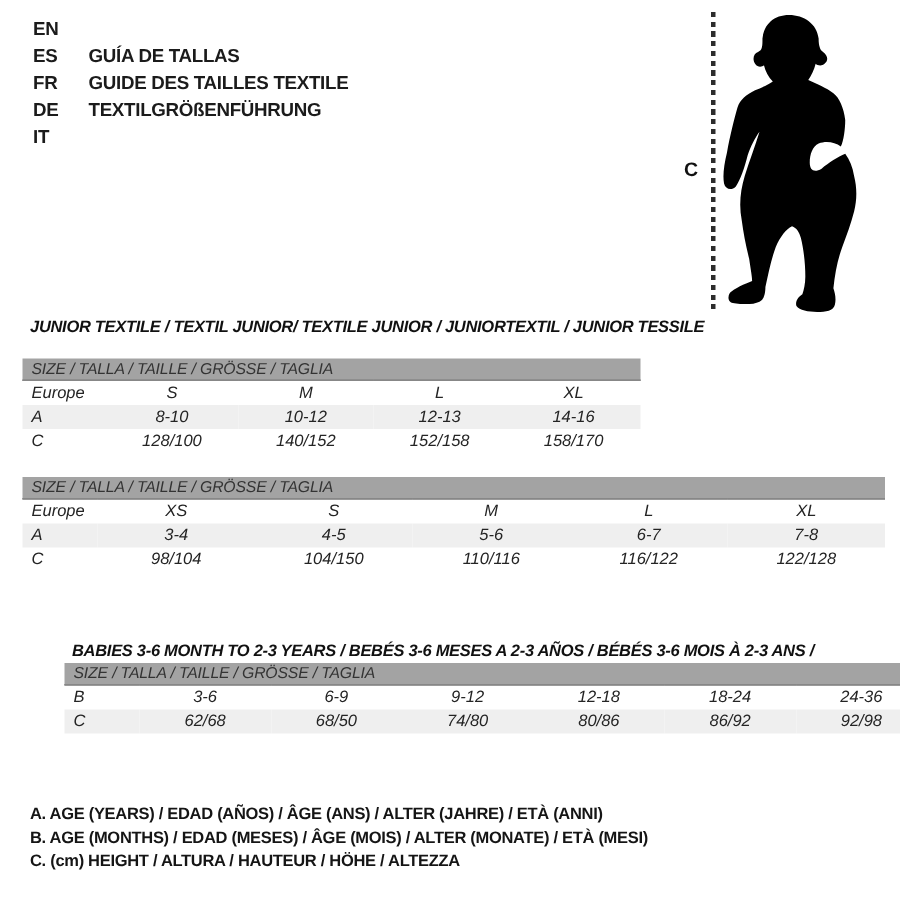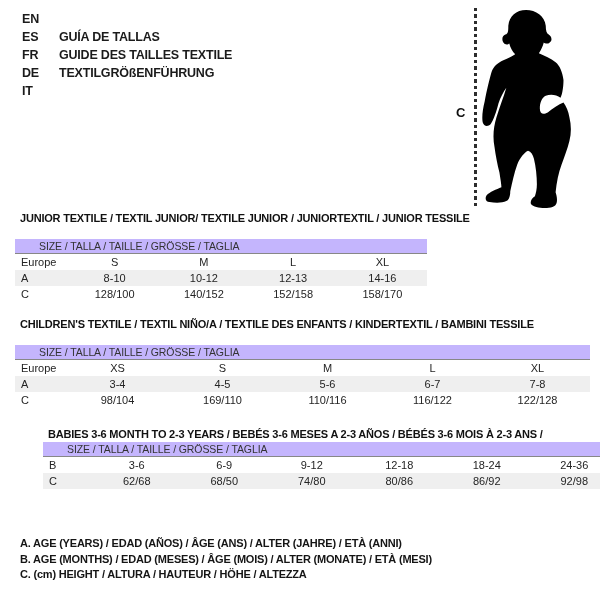--- a/index.html
+++ b/index.html
@@ -11,32 +11,32 @@
   .lang-row{display:flex;height:18px;align-items:center;font-weight:bold;font-size:12.5px;letter-spacing:-0.2px;color:#1b1b1b;}
   .lang-code{width:37px;flex:0 0 37px;}
 
   
   .height-line{position:absolute;left:474px;top:8px;width:2.5px;height:198px;
     background:repeating-linear-gradient(to bottom,#2d2d2d 0 3.5px,transparent 3.5px 6.5px);}
   .height-label{position:absolute;left:456px;top:105px;font-weight:bold;font-size:13px;color:#111;}
   .baby-svg{position:absolute;left:481px;top:7px;width:96px;height:202px;}
 
   
-  .section{position:absolute;left:15px;}
+  .section{position:absolute;left:15px;font-style:italic;}
   .t1{top:212px;width:412px;}
   .t2{top:318px;width:575px;}
   .t3{top:427px;width:575px;margin-left:28px;}
   .tbl-title{margin-left:5px;font-size:11px;font-weight:bold;letter-spacing:-0.2px;white-space:nowrap;color:#111;height:13px;line-height:13px;}
   .tbl-title.gap{margin-bottom:14px;}
   .t3 .tbl-title{height:15px;line-height:15px;}
   .t3 .tbl-title.gap{margin-bottom:8px;}
 
   table.size-table{width:100%;border-collapse:collapse;table-layout:fixed;font-size:11px;color:#242424;}
-  th.sizebar{background:#c4b5fd;border-bottom:1.5px solid #878787;height:14px;text-align:left;
-    font-weight:normal;font-size:10.5px;color:#333;padding:0 0 0 24px;letter-spacing:-0.1px;}
+  th.sizebar{background:#a3a3a3;border-bottom:1.5px solid #878787;height:14px;text-align:left;
+    font-weight:normal;font-size:10.5px;color:#333;padding:0 0 0 6px;letter-spacing:-0.1px;}
   td{height:16px;padding:0;text-align:center;white-space:nowrap;}
   td.lbl{text-align:left;padding-left:6px;}
   tr.shaded td{background:#efefef;}
   col.labelcol-a{width:55px;}
   col.labelcol-b{width:50px;}
 
   
   .footnotes{position:absolute;left:20px;top:536px;font-size:11px;font-weight:bold;letter-spacing:-0.2px;color:#151515;}
   .footnote{height:15.5px;line-height:15.5px;white-space:nowrap;}
 </style>
@@ -151,21 +151,20 @@
           <td>128/100</td>
           <td>140/152</td>
           <td>152/158</td>
           <td>158/170</td>
         </tr>
       </tbody>
     </table>
   </div>
 
   <div class="section t2">
-    <div class="tbl-title gap">CHILDREN'S TEXTILE / TEXTIL NIÑO/A / TEXTILE DES ENFANTS / KINDERTEXTIL / BAMBINI TESSILE</div>
     <table class="size-table">
       <colgroup>
           <col class="labelcol-b">
           <col span="5">
         </colgroup>
       <thead>
         <tr>
           <th class="sizebar" colspan="6">SIZE / TALLA / TAILLE / GRÖSSE / TAGLIA</th>
         </tr>
       </thead>
@@ -182,21 +181,21 @@
           <td class="lbl">A</td>
           <td>3-4</td>
           <td>4-5</td>
           <td>5-6</td>
           <td>6-7</td>
           <td>7-8</td>
         </tr>
         <tr>
           <td class="lbl">C</td>
           <td>98/104</td>
-          <td>169/110</td>
+          <td>104/150</td>
           <td>110/116</td>
           <td>116/122</td>
           <td>122/128</td>
         </tr>
       </tbody>
     </table>
   </div>
 
   <div class="section t3">
     <div class="tbl-title">BABIES 3-6 MONTH TO 2-3 YEARS / BEBÉS 3-6 MESES A 2-3 AÑOS / BÉBÉS 3-6 MOIS À 2-3 ANS /</div>

